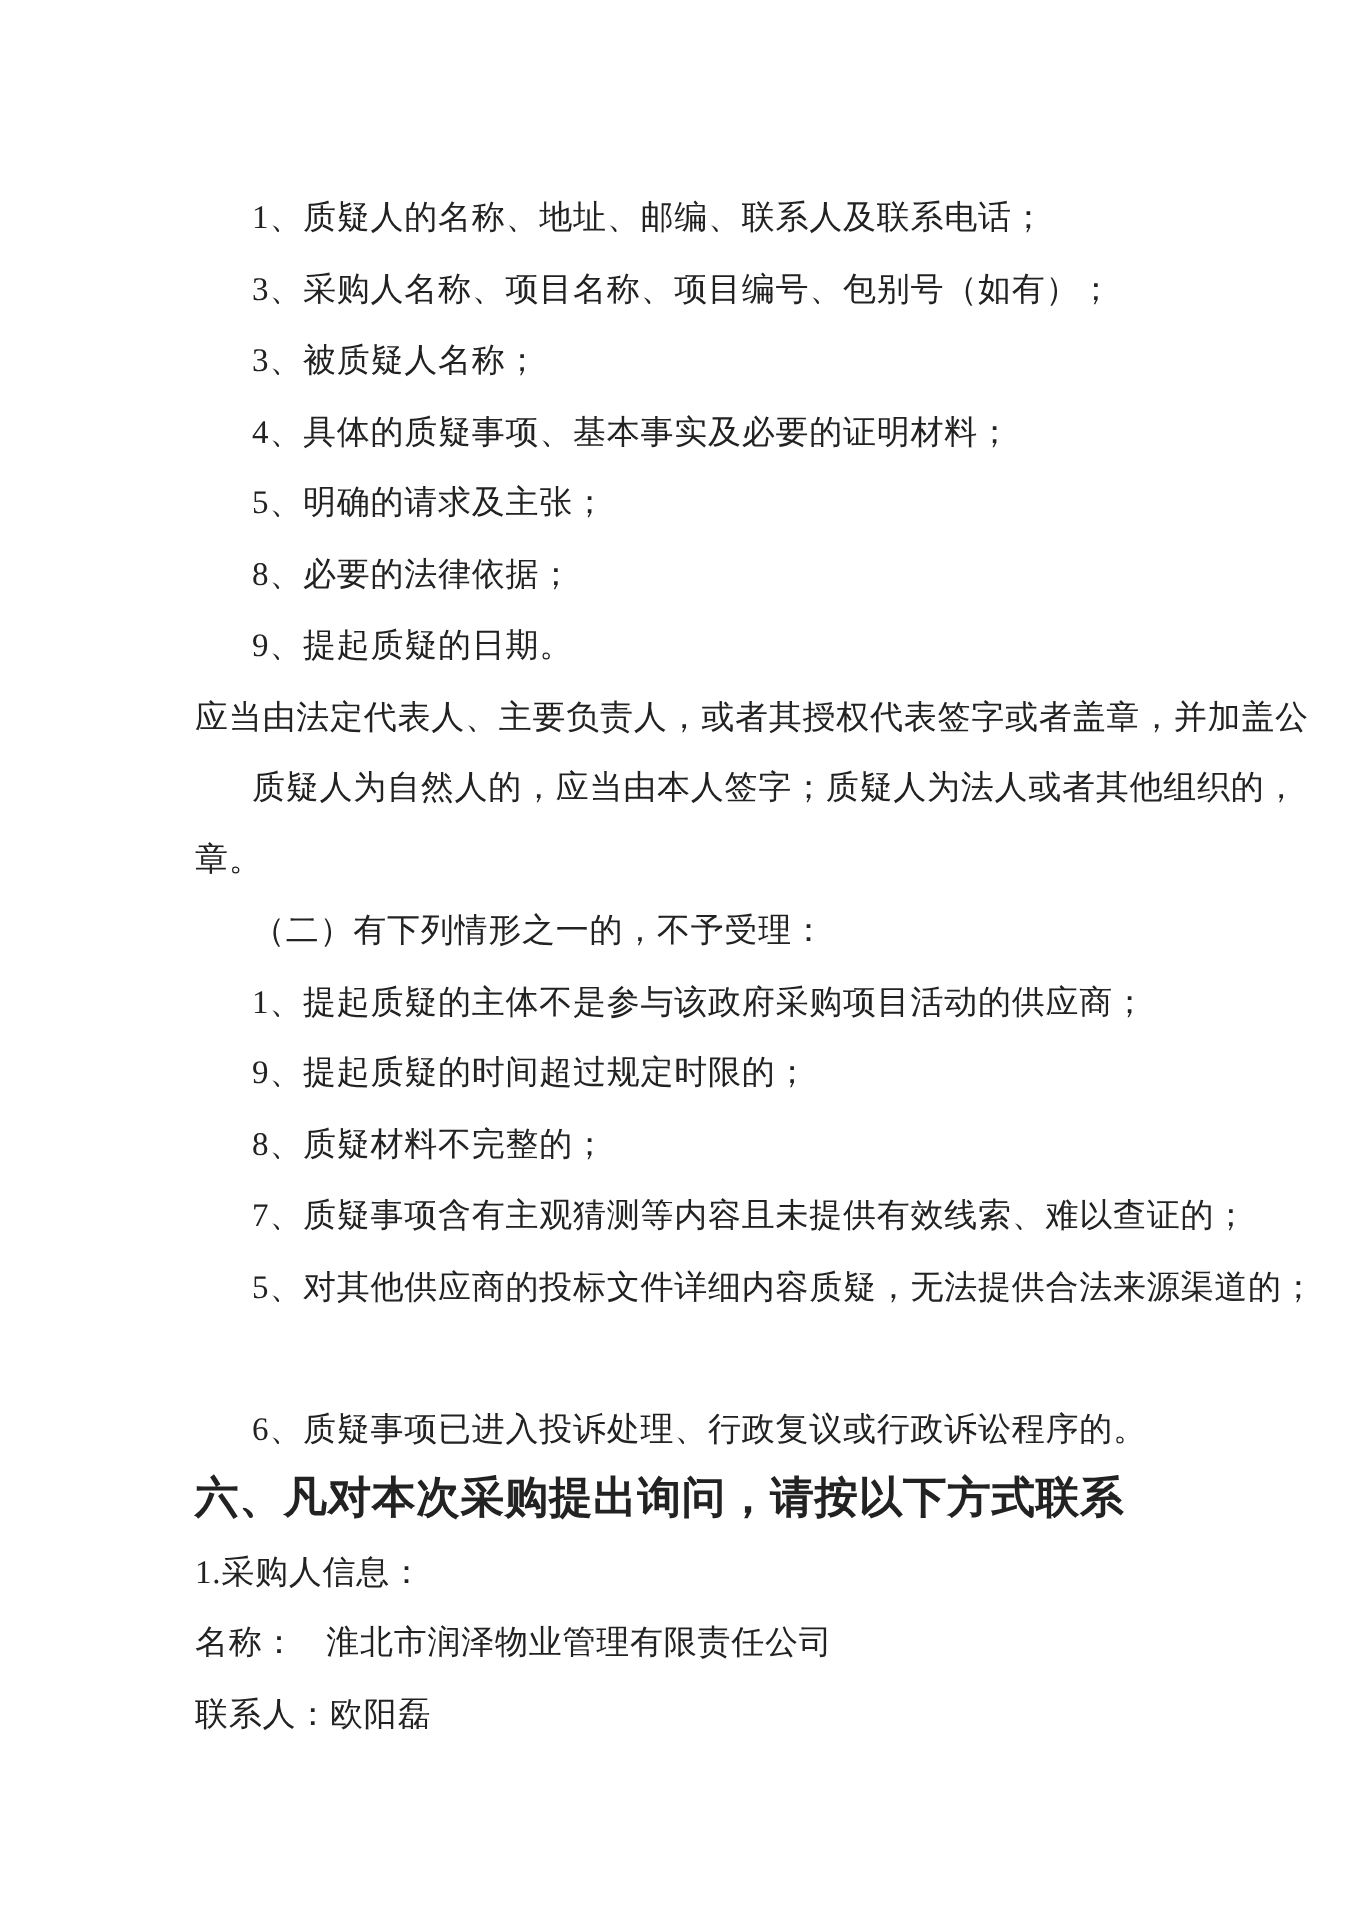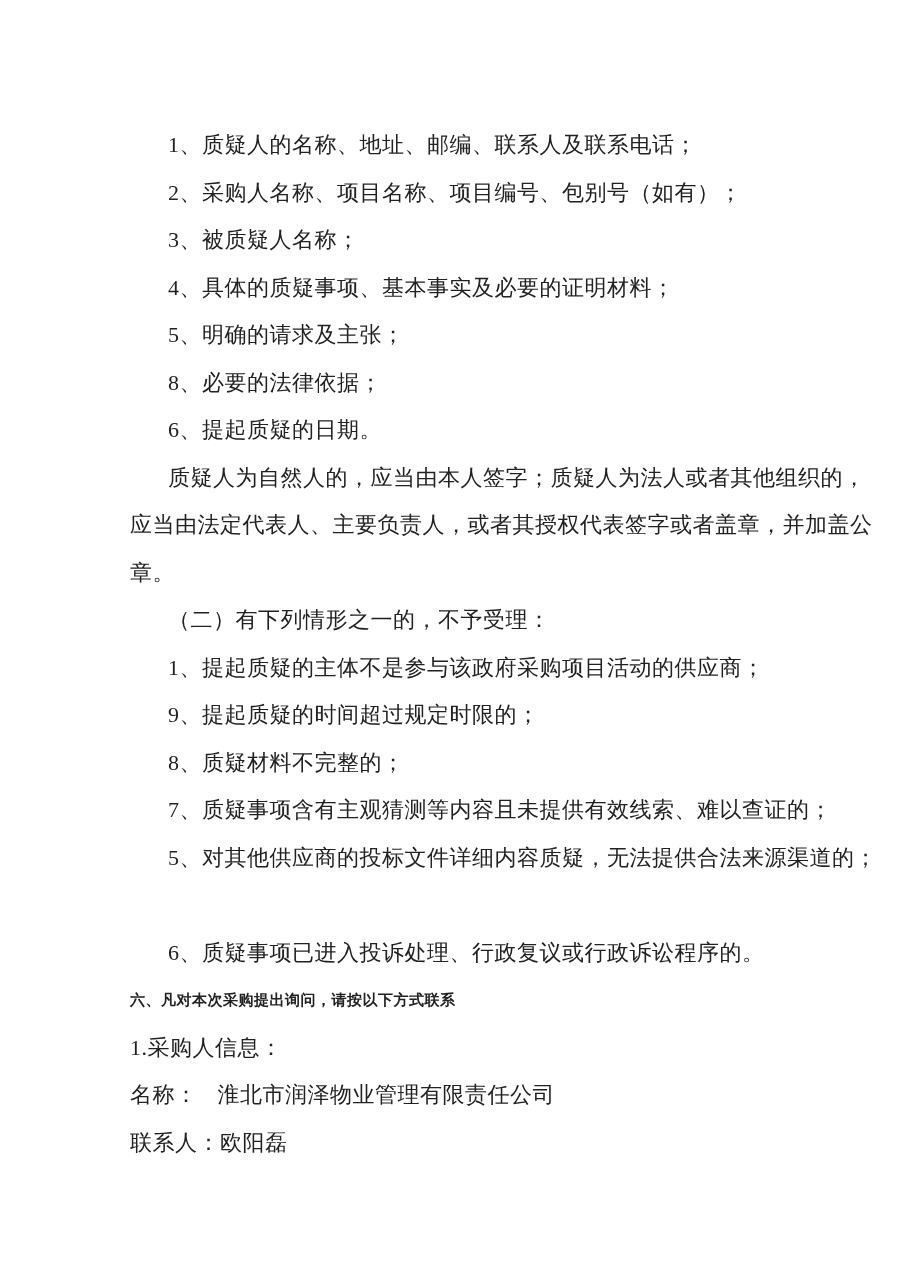--- a/index.html
+++ b/index.html
@@ -31,44 +31,44 @@
   }
   .indent {
     padding-left: 38px;
   }
   .gap-above {
     margin-top: 47.5px;
   }
   .heading-bold {
     font-family: "Liberation Sans", "DejaVu Sans", sans-serif;
     font-weight: bold;
-    font-size: 15px;
+    font-size: 29px;
     letter-spacing: 0.5px;
   }
   .value-gap {
     display: inline-block;
     width: 20px;
   }
 </style>
 </head>
 <body>
 
 <div class="page">
   <div class="doc">
 
     <div class="line indent">1、质疑人的名称、地址、邮编、联系人及联系电话；</div>
-    <div class="line indent">2、采购人名称、项目名称、项目编号、包别号（如有）；</div>
+    <div class="line indent">3、采购人名称、项目名称、项目编号、包别号（如有）；</div>
     <div class="line indent">3、被质疑人名称；</div>
     <div class="line indent">4、具体的质疑事项、基本事实及必要的证明材料；</div>
     <div class="line indent">5、明确的请求及主张；</div>
     <div class="line indent">8、必要的法律依据；</div>
-    <div class="line indent">6、提起质疑的日期。</div>
+    <div class="line indent">9、提起质疑的日期。</div>
 
+    <div class="line">应当由法定代表人、主要负责人，或者其授权代表签字或者盖章，并加盖公</div>
     <div class="line indent">质疑人为自然人的，应当由本人签字；质疑人为法人或者其他组织的，</div>
-    <div class="line">应当由法定代表人、主要负责人，或者其授权代表签字或者盖章，并加盖公</div>
     <div class="line">章。</div>
 
     <div class="line indent">（二）有下列情形之一的，不予受理：</div>
 
     <div class="line indent">1、提起质疑的主体不是参与该政府采购项目活动的供应商；</div>
     <div class="line indent">9、提起质疑的时间超过规定时限的；</div>
     <div class="line indent">8、质疑材料不完整的；</div>
     <div class="line indent">7、质疑事项含有主观猜测等内容且未提供有效线索、难以查证的；</div>
     <div class="line indent">5、对其他供应商的投标文件详细内容质疑，无法提供合法来源渠道的；</div>
     <div class="line indent gap-above">6、质疑事项已进入投诉处理、行政复议或行政诉讼程序的。</div>

